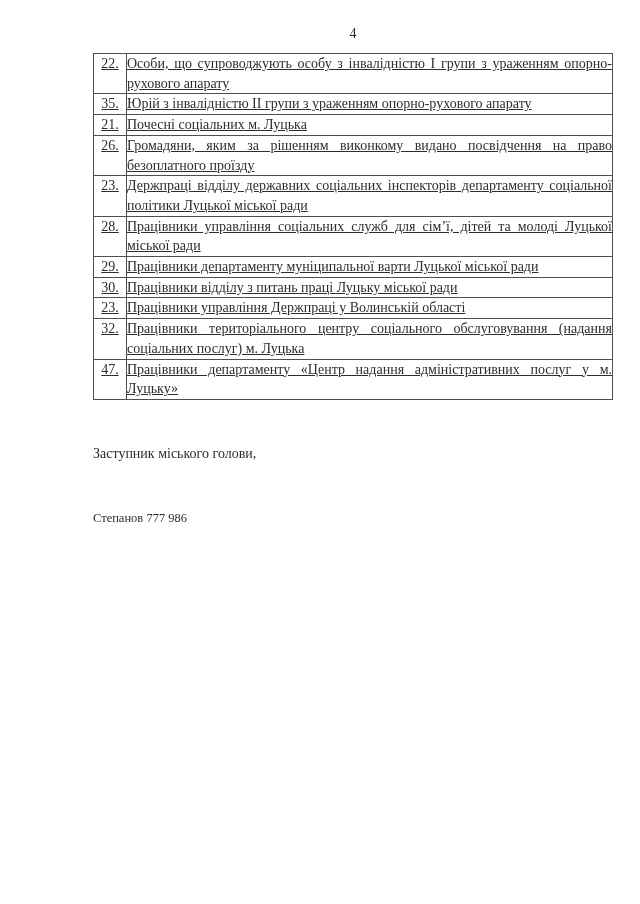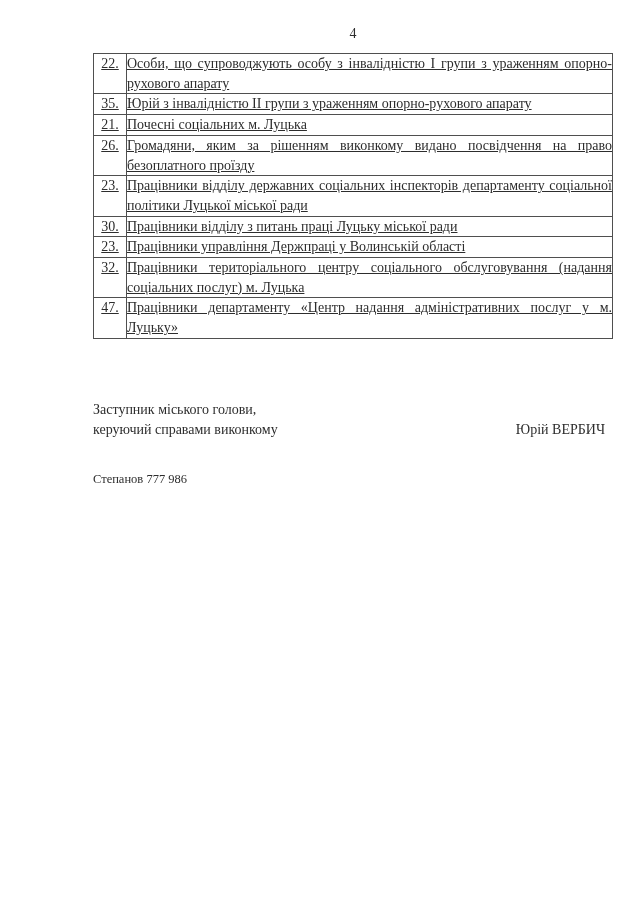--- a/index.html
+++ b/index.html
@@ -43,34 +43,34 @@
   td.num {
     width: 33px;
     text-align: center;
     padding: 0 2px;
   }
   td.txt {
     text-align: justify;
     padding: 0 8px 0 6px;
   }
   .signature {
-    margin-top: 61px;
+    margin-top: 44px;
     font-size: 14px;
     line-height: 20px;
     width: 512px;
   }
   .sig-row {
     display: flex;
     justify-content: space-between;
   }
   .sig-name {
     white-space: nowrap;
   }
   .contact {
-    margin-top: 31px;
+    margin-top: 46px;
     font-size: 12.5px;
     line-height: 16px;
   }
 </style>
 </head>
 <body>
 
 <div class="page">
   <div class="content">
 
@@ -89,21 +89,29 @@
         <tr>
           <td class="num">21.</td>
           <td class="txt">Почесні соціальних м. Луцька</td>
         </tr>
         <tr>
           <td class="num">26.</td>
           <td class="txt">Громадяни, яким за рішенням виконкому видано посвідчення на право безоплатного проїзду</td>
         </tr>
         <tr>
           <td class="num">23.</td>
-          <td class="txt">Працівники відділу державних соціальних інспекторів департаменту соціальної політики Луцької міської ради</td>
+          <td class="txt">Держпраці відділу державних соціальних інспекторів департаменту соціальної політики Луцької міської ради</td>
+        </tr>
+        <tr>
+          <td class="num">28.</td>
+          <td class="txt">Працівники управління соціальних служб для сім’ї, дітей та молоді Луцької міської ради</td>
+        </tr>
+        <tr>
+          <td class="num">29.</td>
+          <td class="txt">Працівники департаменту муніципальної варти Луцької міської ради</td>
         </tr>
         <tr>
           <td class="num">30.</td>
           <td class="txt">Працівники відділу з питань праці Луцьку міської ради</td>
         </tr>
         <tr>
           <td class="num">23.</td>
           <td class="txt">Працівники управління Держпраці у Волинській області</td>
         </tr>
         <tr>
@@ -112,22 +120,18 @@
         </tr>
         <tr>
           <td class="num">47.</td>
           <td class="txt">Працівники департаменту «Центр надання адміністративних послуг у м. Луцьку»</td>
         </tr>
       </tbody>
     </table>
 
     <div class="signature">
       <div>Заступник міського голови,</div>
-      <div class="sig-row">
-        <span>керуючий справами виконкому</span>
-        <span class="sig-name">Юрій ВЕРБИЧ</span>
-      </div>
     </div>
 
     <div class="contact">Степанов 777 986</div>
 
   </div>
 </div>
 
 </body></html>

